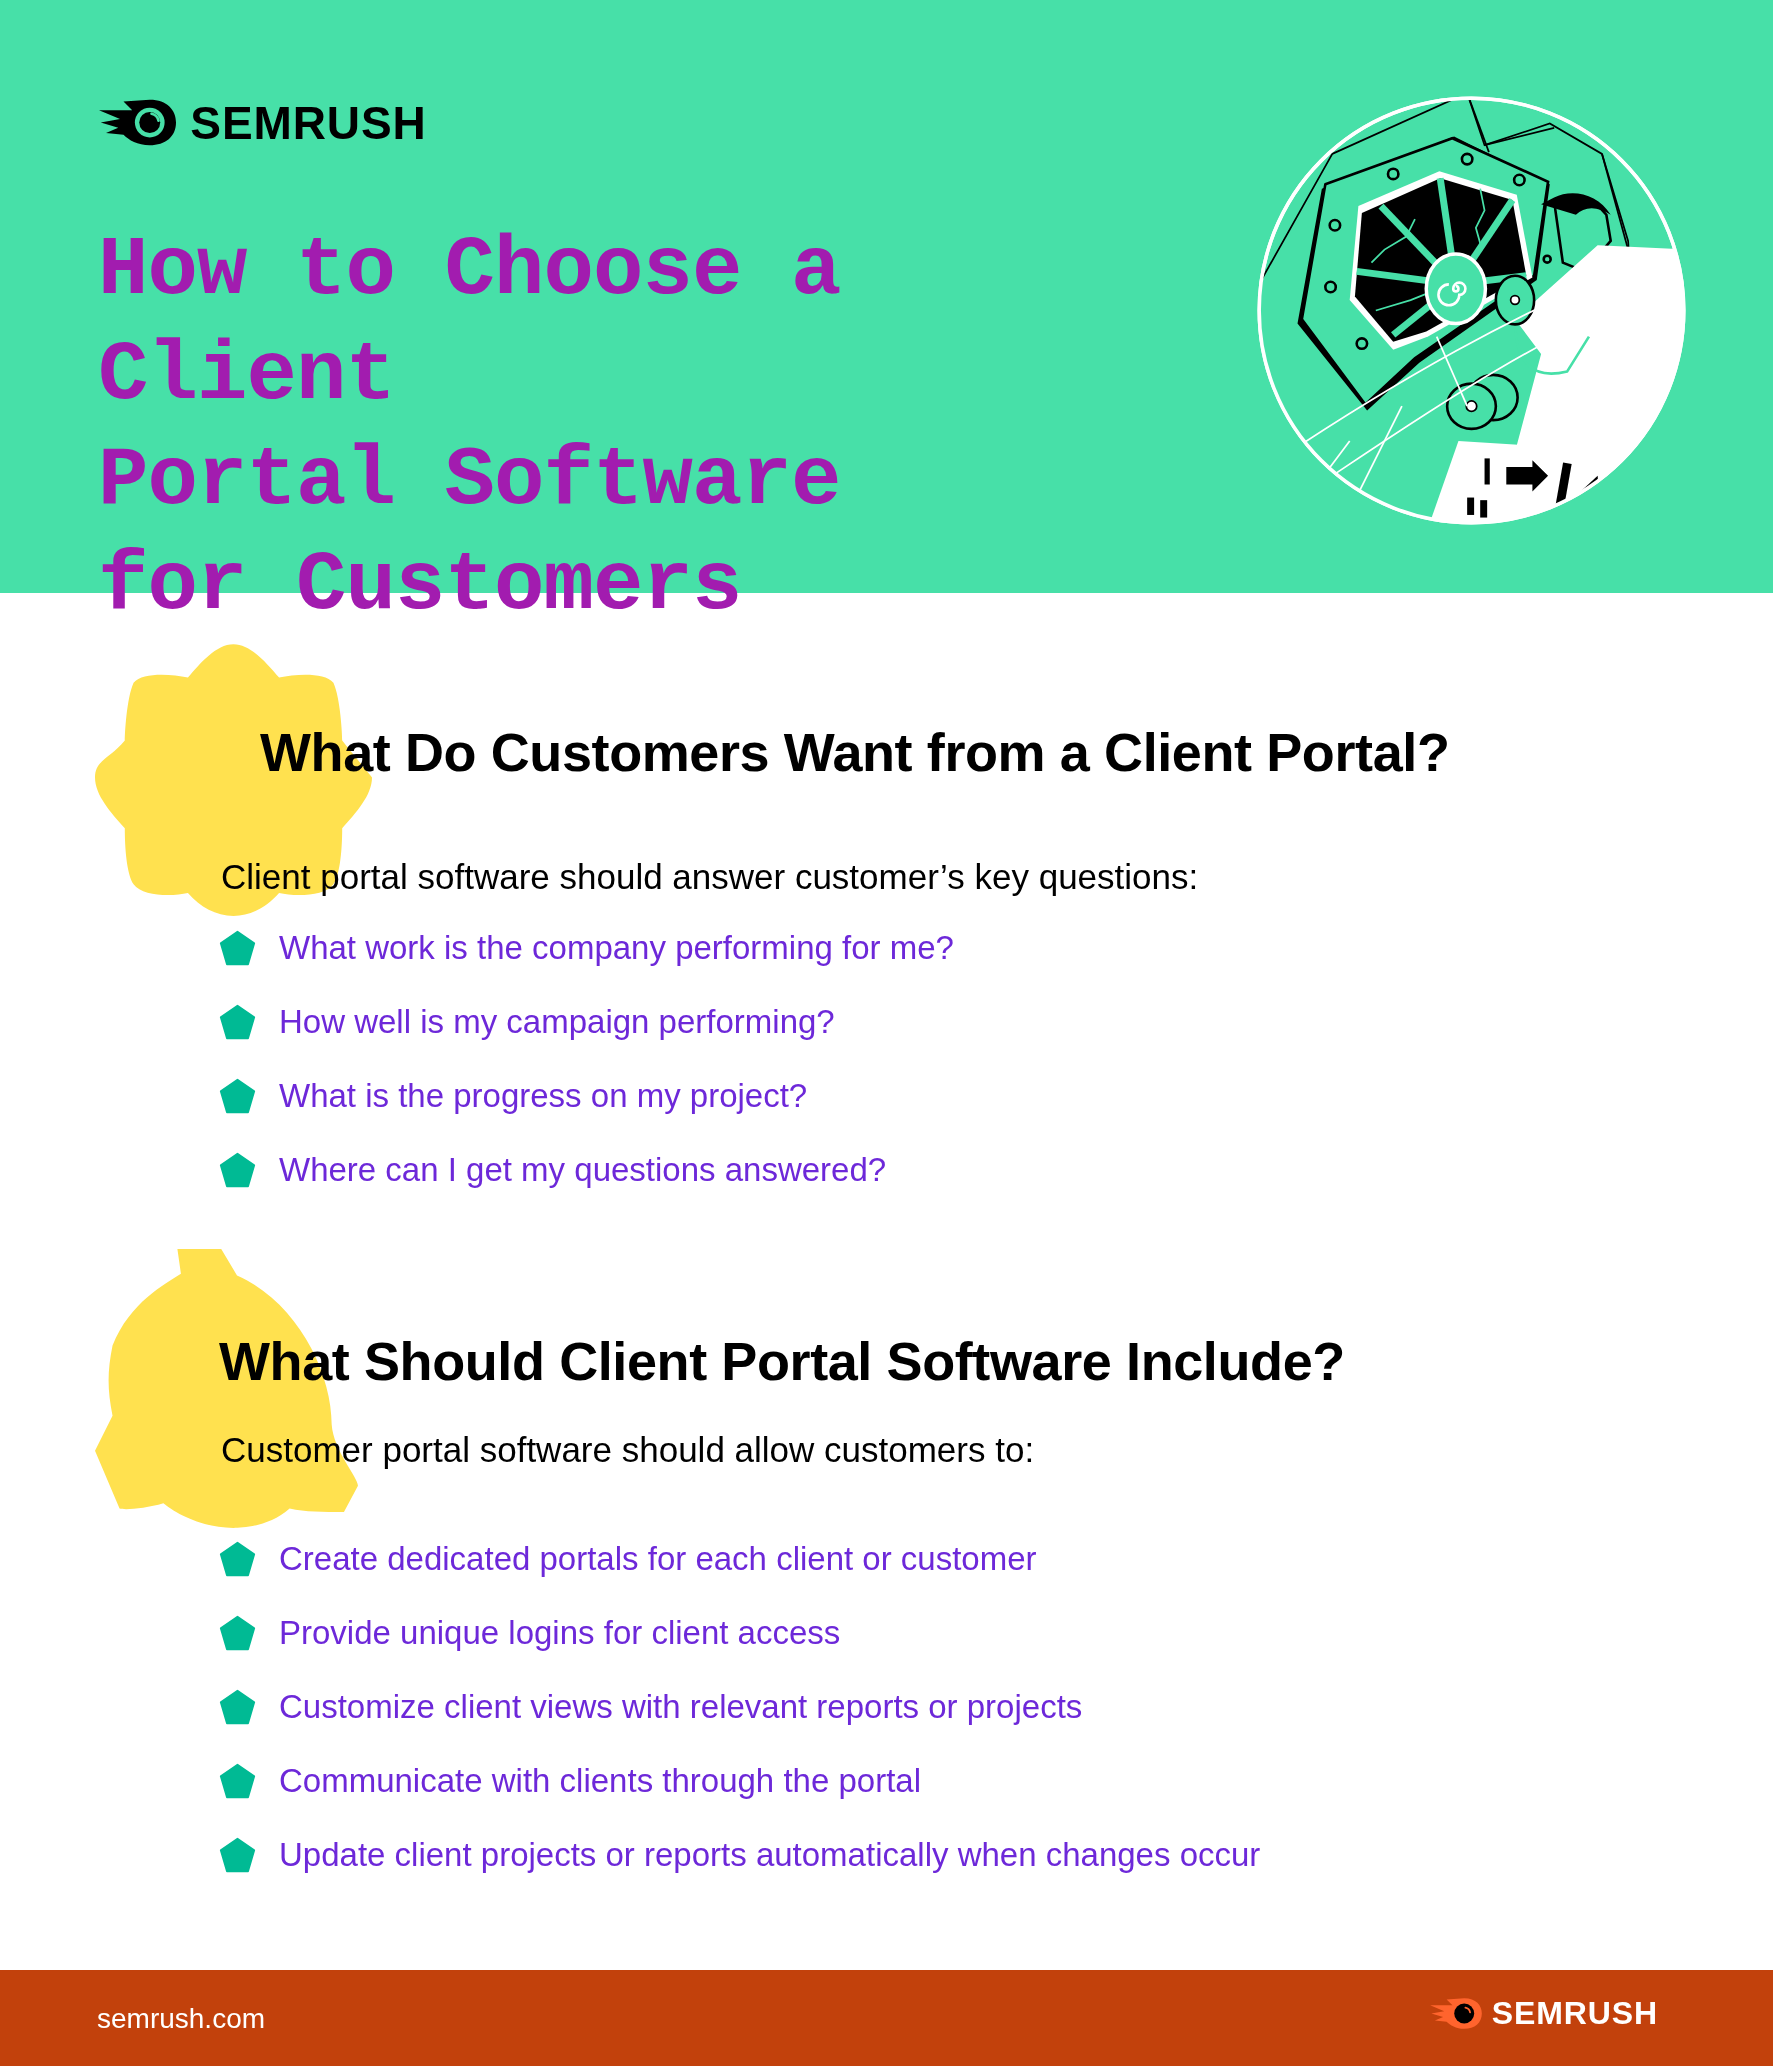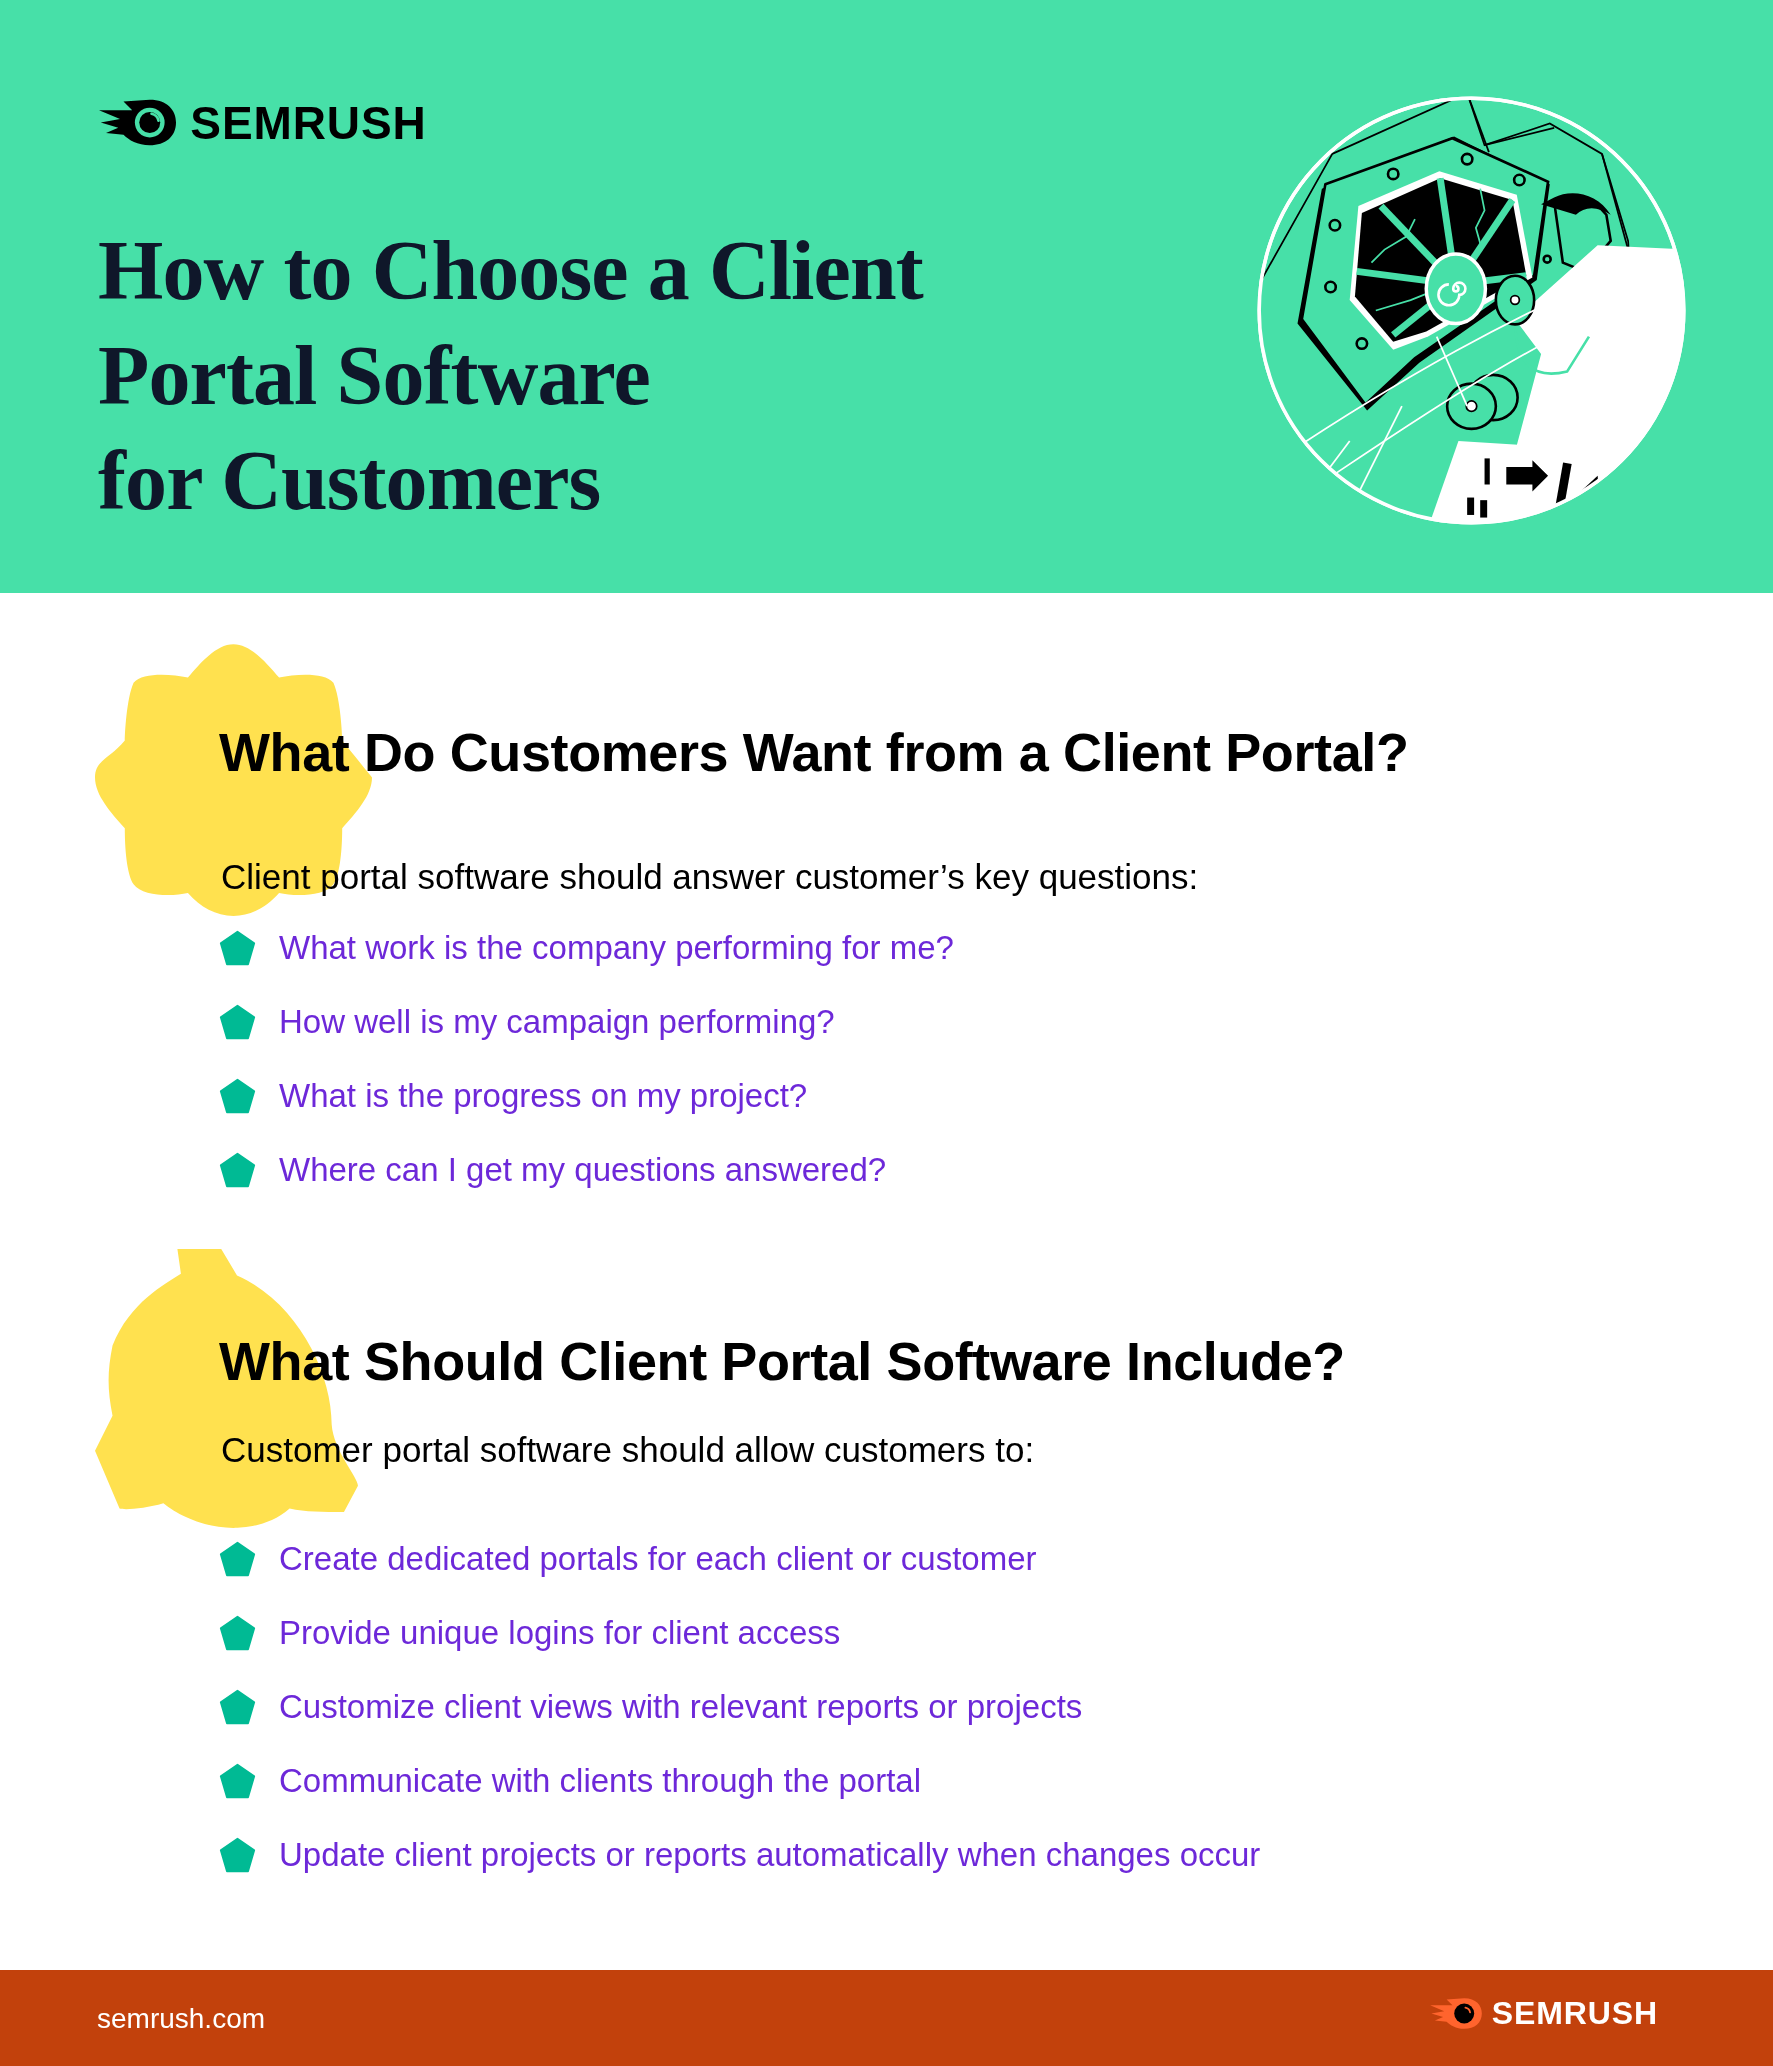--- a/index.html
+++ b/index.html
@@ -4,21 +4,21 @@
 <style>
   * { box-sizing: border-box; margin: 0; padding: 0; }
   html, body { width: 1773px; height: 2066px; background: #ffffff; overflow: hidden; }
   body { position: relative; font-family: "Liberation Sans", "DejaVu Sans", sans-serif; color: #000; }
 
   
   .hero { position: absolute; left: 0; top: 0; width: 1773px; height: 593px; background: #47E0A8; }
   .brand { position: absolute; left: 97px; top: 98px; display: flex; align-items: center; gap: 12.3px; }
   .brand svg { display: block; }
   .brand-name { font-family: "Liberation Sans", "DejaVu Sans", sans-serif; font-weight: 700; font-size: 46px; letter-spacing: 0.9px; line-height: 1; color: #000; }
-  .hero-title { position: absolute; left: 98px; top: 218px; width: 1053px; font-family: Liberation Serif, serif; font-weight: 700; font-size: 84px; line-height: 105px; letter-spacing: -0.9px; color: #0f172a; }
+  .hero-title { position: absolute; left: 98px; top: 218px; width: 1053px; font-family: Liberation Mono, monospace; font-weight: 700; font-size: 84px; line-height: 105px; letter-spacing: -0.9px; color: #a21caf; }
   .hero-title span { display: block; }
   .illustration { position: absolute; left: 1254px; top: 75px; width: 435px; height: 471px; }
 
   
   .section { position: absolute; left: 0; width: 1773px; }
   .blob { position: absolute; }
   .section-heading { position: absolute; left: 219px; font-family: "Liberation Sans", "DejaVu Sans", sans-serif; font-weight: 700; font-size: 54px; line-height: 1; color: #000; white-space: nowrap; letter-spacing: -0.4px; }
   .section-intro { position: absolute; left: 221px; font-family: "Liberation Sans", "DejaVu Sans", sans-serif; font-size: 35px; line-height: 1; color: #000; white-space: nowrap; }
   .bullet-list { position: absolute; left: 219px; list-style: none; }
   .bullet-item { display: flex; align-items: center; height: 74px; }
@@ -126,21 +126,21 @@
       </g>
     </g>
     <circle cx="250" cy="270" r="244" fill="none" stroke="#fff" stroke-width="4"></circle>
   </svg>
 </header>
 
 <section class="section" style="top:593px; height:667px;">
   <svg class="blob" style="left:95px; top:44px;" width="277" height="279" viewBox="0 0 316 318">
     <path d="M158 8 C178 8 196 30 210 46 C230 42 262 40 272 52 C280 70 282 110 282 118 C298 138 316 160 316 160 C316 180 298 200 282 218 C282 240 280 270 272 282 C262 296 228 296 210 292 C196 308 178 318 158 318 C138 318 120 308 106 292 C88 296 54 296 44 282 C36 270 34 240 34 218 C18 200 0 180 0 160 C0 140 18 138 34 118 C34 110 36 70 44 52 C54 40 86 42 106 46 C120 30 138 8 158 8 Z" fill="#FFE14F"></path>
   </svg>
-  <h2 class="section-heading" style="top:132px;">What Do Customers Want from a Client Portal?</h2>
+  <h2 class="section-heading" style="top:132px;margin-left:41px;">What Do Customers Want from a Client Portal?</h2>
   <p class="section-intro" style="top:230px;margin-top:36px;">Client portal software should answer customer’s key questions:</p>
   <ul class="bullet-list" style="top:318px;">
     <li class="bullet-item">
       <svg class="bullet-icon" viewBox="0 0 42 42">
           <path d="M21 2 L40 15 L33 39 L9 39 L2 15 Z" fill="#00BA94" stroke="#00BA94" stroke-width="2" stroke-linejoin="round"></path>
         </svg>
       <span class="bullet-text">What work is the company performing for me?</span>
     </li>
     <li class="bullet-item">
       <svg class="bullet-icon" viewBox="0 0 42 42">

